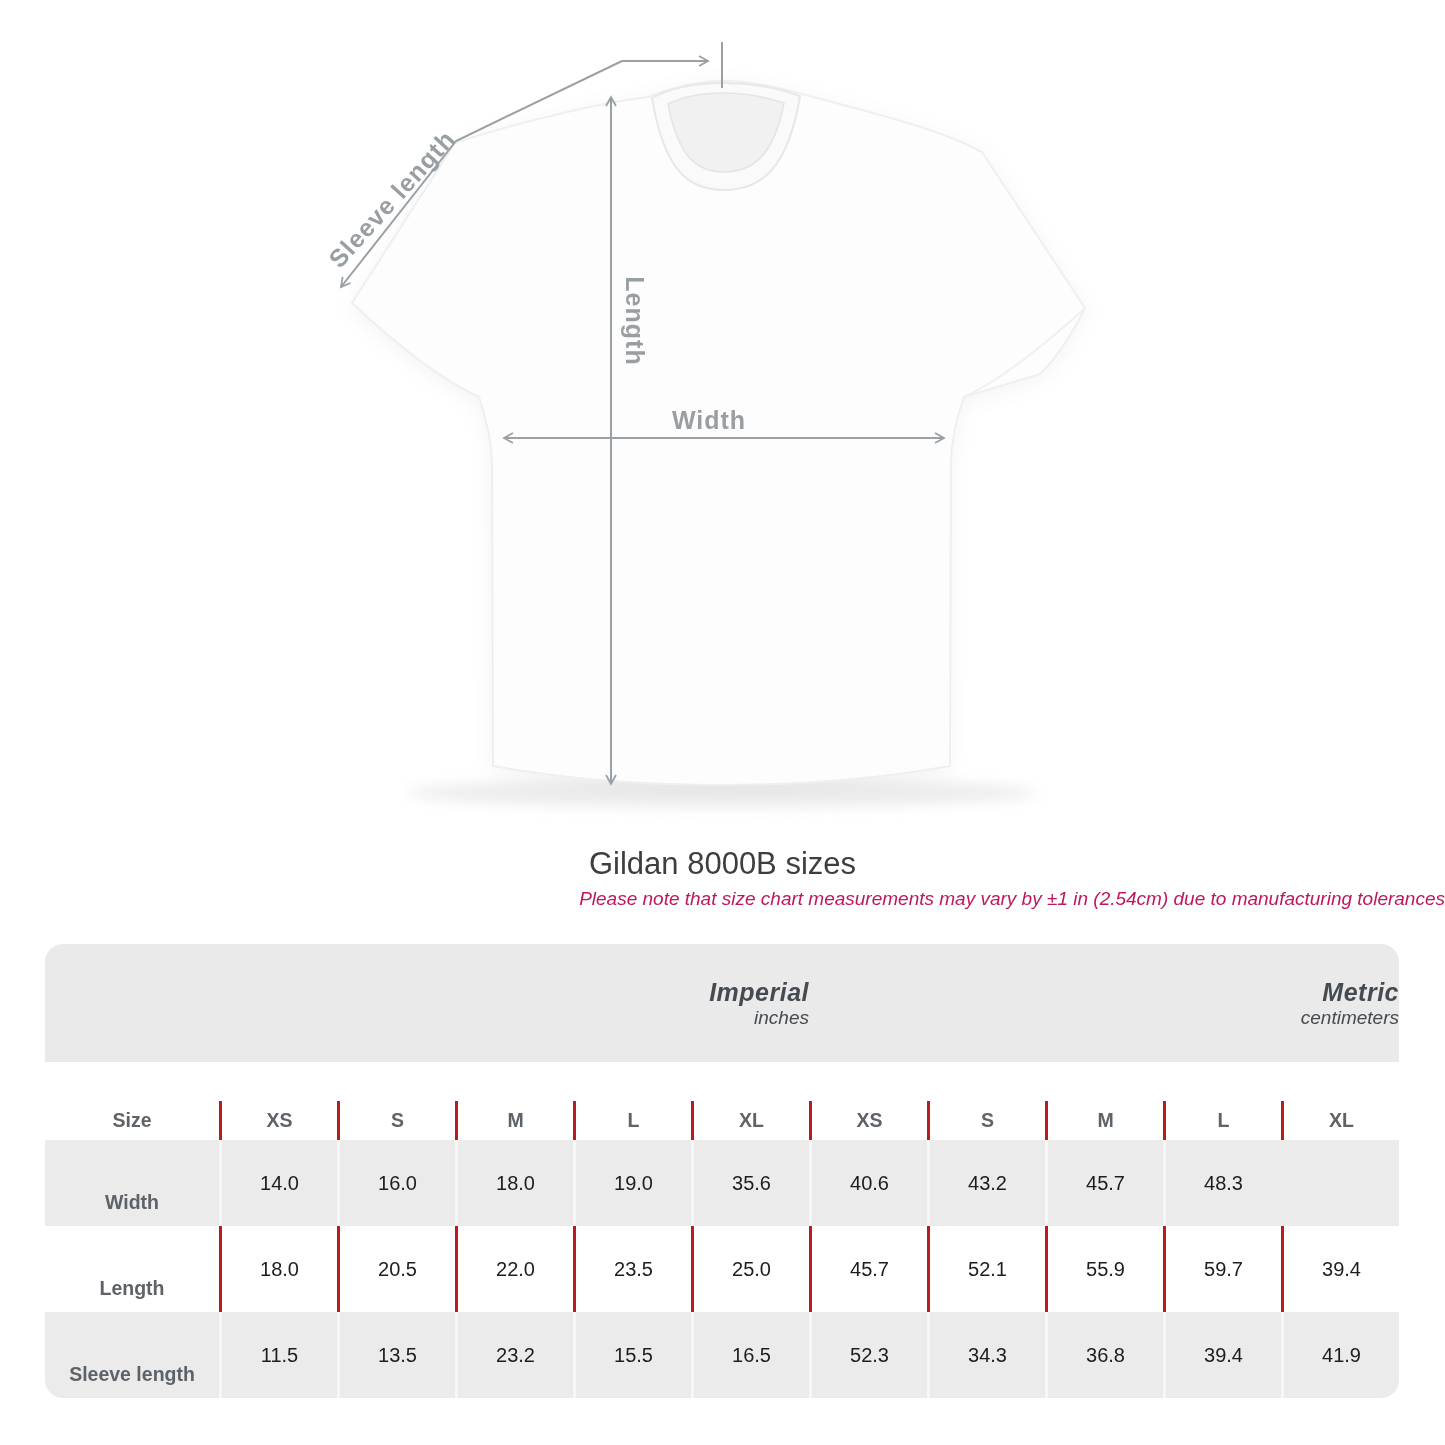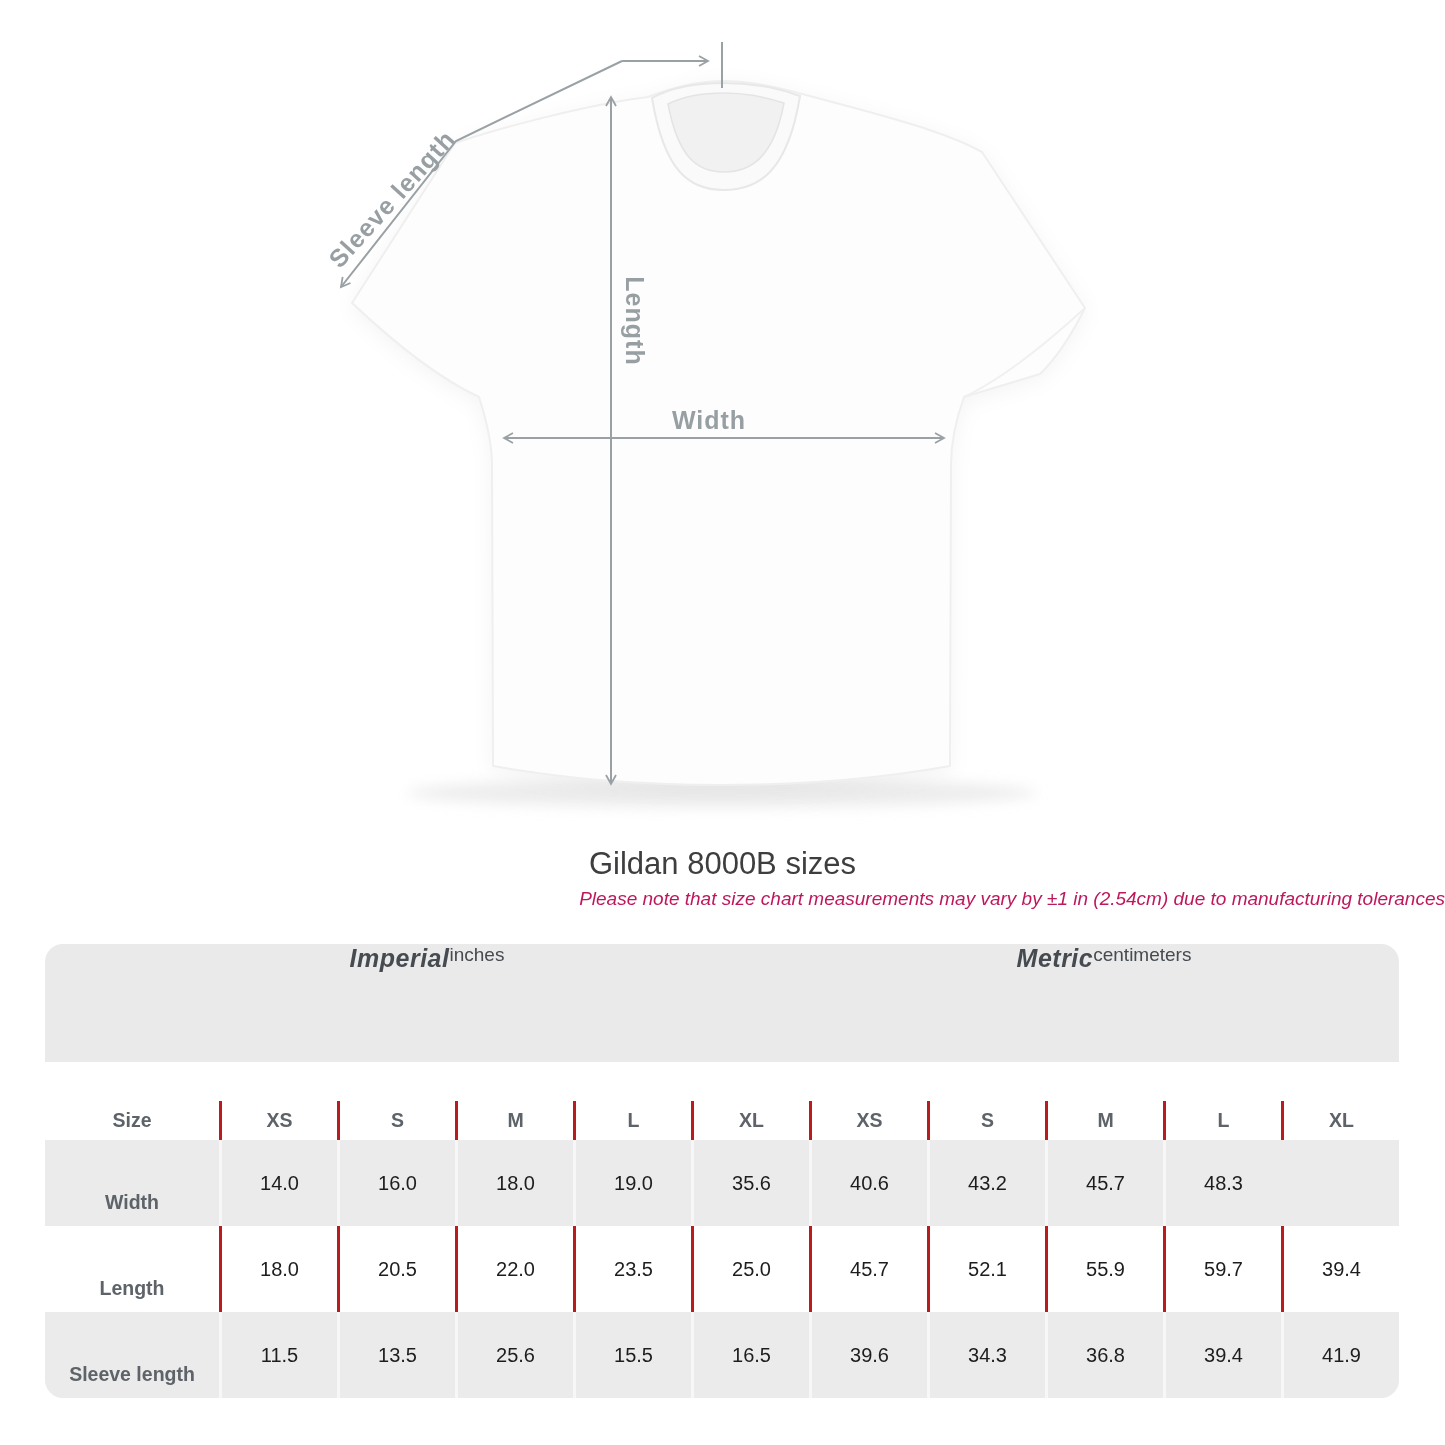--- a/index.html
+++ b/index.html
@@ -28,23 +28,23 @@
     position:absolute; left:0; right:0; top:888px; margin:0;
     text-align:right; font-size:19px; font-style:italic; color:#be185d;
   }
 
   
   .size-table {
     position:absolute; left:45px; top:944px; width:1354px;
     border-radius:18px; overflow:hidden; background:#ffffff;
   }
   .group-row { display:grid; grid-template-columns:764px 590px; background:#eaeaea; height:118px; }
-  .group { display:flex; align-items:flex-start; justify-content:center; }
+  .group { display:flex; flex-direction:column; align-items:flex-end; justify-content:center; }
   .group-name { font-size:25px; font-weight:700; font-style:italic; color:#454b50; letter-spacing:0.5px; }
-  .group-unit { font-size:19px; color:#454b50; }
+  .group-unit { font-size:19px; font-style:italic; color:#454b50; }
 
   .row { display:grid; grid-template-columns:174px repeat(10,118px); }
   .header-row { height:78px; background:#ffffff; }
   .data-row   { height:86px; background:#ffffff; }
   .data-row.striped { background:#ebebeb; }
 
   .cell {
     display:flex; align-items:center; justify-content:center;
     font-size:20px; color:#1d1d1f; border-left:3px solid #b91c1c;
   }
@@ -171,24 +171,24 @@
       <div class="cell">52.1</div>
       <div class="cell">55.9</div>
       <div class="cell">59.7</div>
       <div class="cell">39.4</div>
     </div>
 
     <div class="row data-row striped">
       <div class="cell hd">Sleeve length</div>
       <div class="cell">11.5</div>
       <div class="cell">13.5</div>
-      <div class="cell">25.6</div>
+      <div class="cell">23.2</div>
       <div class="cell">15.5</div>
       <div class="cell">16.5</div>
-      <div class="cell">39.6</div>
+      <div class="cell">52.3</div>
       <div class="cell">34.3</div>
       <div class="cell">36.8</div>
       <div class="cell">39.4</div>
       <div class="cell">41.9</div>
     </div>
 
   </div>
 </div>
 
 </body></html>

